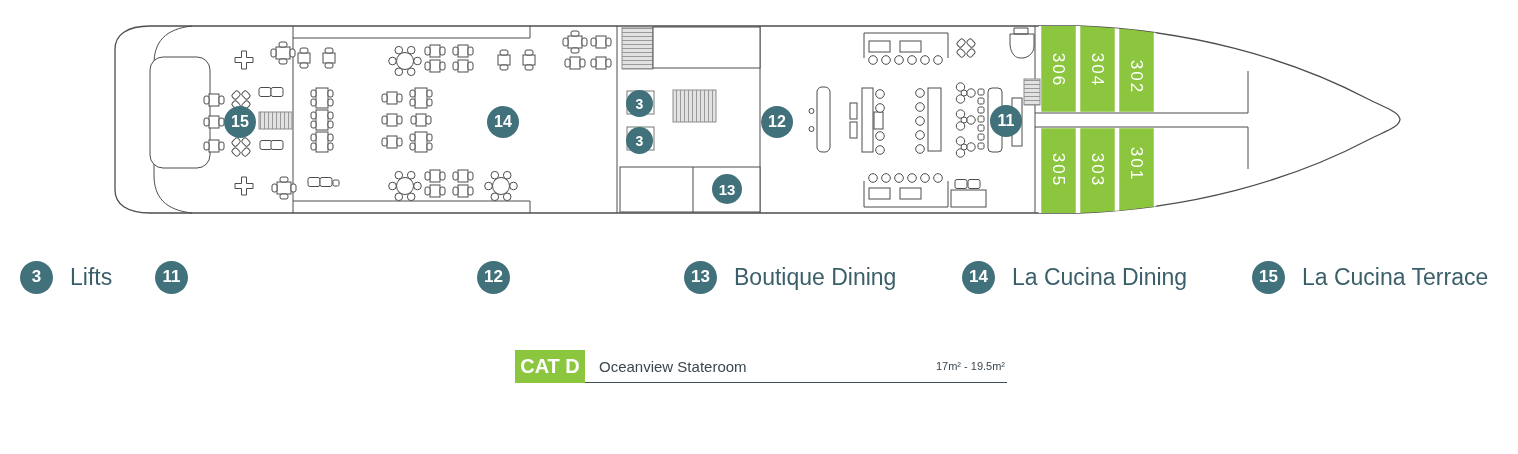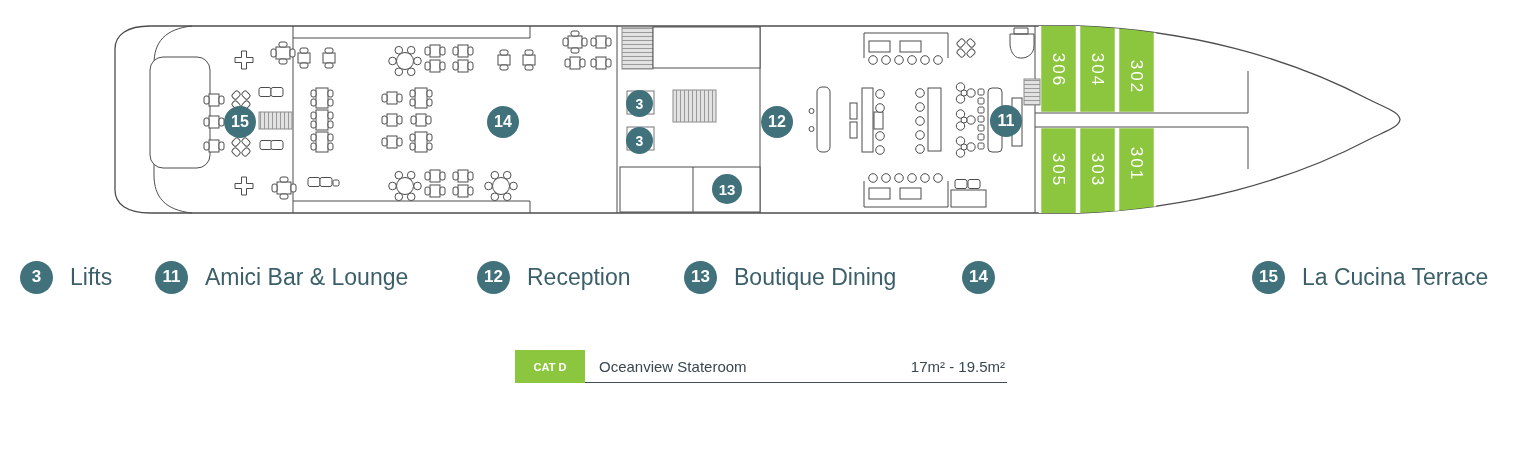--- a/index.html
+++ b/index.html
@@ -26,29 +26,29 @@
   
   .legend-item{position:absolute;top:258px;height:38px;display:flex;align-items:center;gap:17px;}
   .legend-circle{
     width:33px;height:33px;border-radius:50%;background:#41717B;color:#fff;
     display:flex;align-items:center;justify-content:center;font-size:17px;font-weight:bold;flex:0 0 auto;
   }
   .legend-label{font-size:23px;color:#3B5F6A;white-space:nowrap;}
   
   .cat-box{
     position:absolute;left:515px;top:350px;width:70px;height:33px;background:#8CC63F;
-    color:#fff;font-size:11px;font-weight:bold;display:flex;align-items:center;justify-content:center;
+    color:#fff;font-size:20px;font-weight:bold;display:flex;align-items:center;justify-content:center;
   }
   .cat-row{
     position:absolute;left:585px;top:350px;width:422px;height:33px;
     border-bottom:1px solid #3F4E59;display:flex;align-items:center;justify-content:space-between;
     box-sizing:border-box;padding:0 2px 0 14px;gap:20px;
   }
   .cat-name{font-size:15px;color:#3A4750;}
-  .cat-size{font-size:15px;color:#3A4750;}
+  .cat-size{font-size:11px;color:#3A4750;}
 </style>
 </head>
 <body>
 
 <div class="stage">
 
   <svg class="deck-svg" width="1518" height="240" viewBox="0 0 1518 240">
     <defs>
       <pattern id="ph" width="8" height="4" patternUnits="userSpaceOnUse">
         <rect width="8" height="4" fill="#E2E2E2"></rect>
@@ -280,32 +280,31 @@
   <div class="marker m30" style="left:712px;top:174px;">13</div>
   <div class="marker m32" style="left:487px;top:106px;">14</div>
   <div class="marker m32" style="left:224px;top:106px;">15</div>
 
   <div class="legend-item" style="left:20px;">
     <div class="legend-circle">3</div>
     <div class="legend-label">Lifts</div>
   </div>
   <div class="legend-item" style="left:155px;">
     <div class="legend-circle">11</div>
-    <div class="legend-label">Amici Bar &amp; Lounge</div>
   </div>
   <div class="legend-item" style="left:477px;">
     <div class="legend-circle">12</div>
-    <div class="legend-label">Reception</div>
   </div>
   <div class="legend-item" style="left:684px;">
     <div class="legend-circle">13</div>
     <div class="legend-label">Boutique Dining</div>
   </div>
   <div class="legend-item" style="left:962px;">
     <div class="legend-circle">14</div>
+    <div class="legend-label">La Cucina Dining</div>
   </div>
   <div class="legend-item" style="left:1252px;">
     <div class="legend-circle">15</div>
     <div class="legend-label">La Cucina Terrace</div>
   </div>
 
   <div class="cat-box">CAT D</div>
   <div class="cat-row">
     <span class="cat-name">Oceanview Stateroom</span>
     <span class="cat-size">17m² - 19.5m²</span>

